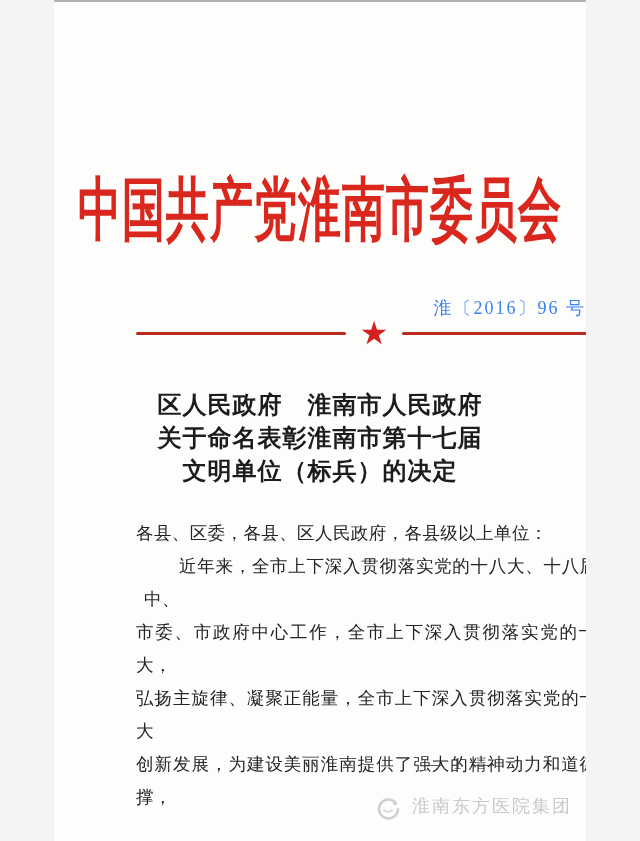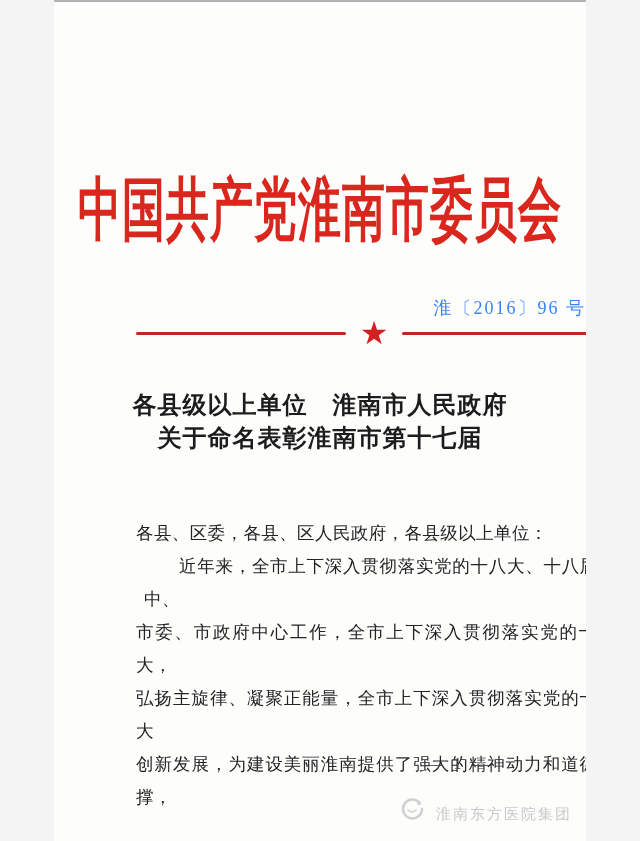--- a/index.html
+++ b/index.html
@@ -99,23 +99,23 @@
     right: 94px;
     color: #3f3f3f;
     font-size: 17px;
     letter-spacing: 3px;
   }
   .watermark {
     position: absolute;
     top: 794px;
     right: 14px;
     display: flex;
-    align-items: flex-end;
+    align-items: flex-start;
     color: #c9c9c9;
-    font-size: 15px;
+    font-size: 18px;
     letter-spacing: 2px;
     font-family: "Liberation Sans", "DejaVu Sans", sans-serif;
   }
   .watermark svg { margin-right: 8px; display: block; }
 </style>
 </head>
 <body>
 
 <div class="page">
   <div class="top-border"></div>
@@ -124,22 +124,23 @@
 
   <div class="doc-number">淮〔2016〕96 号</div>
 
   <div class="red-rule">
     <div class="line"></div>
     <div class="star">★</div>
     <div class="line"></div>
   </div>
 
   <div class="doc-title">
-    <div>各县级以上单位　淮南市人民政府</div>
+    <div>区人民政府　淮南市人民政府</div>
     <div>关于命名表彰淮南市第十七届</div>
+    <div>文明单位（标兵）的决定</div>
   </div>
 
   <div class="body-text">
     <div>各县、区委，各县、区人民政府，各县级以上单位：</div>
     <div class="indent">近年来，全市上下深入贯彻落实党的十八大、十八届三中、</div>
     <div>市委、市政府中心工作，全市上下深入贯彻落实党的十八大，</div>
     <div>弘扬主旋律、凝聚正能量，全市上下深入贯彻落实党的十八大</div>
     <div>创新发展，为建设美丽淮南提供了强大的精神动力和道德支撑，</div>
 
   </div>

